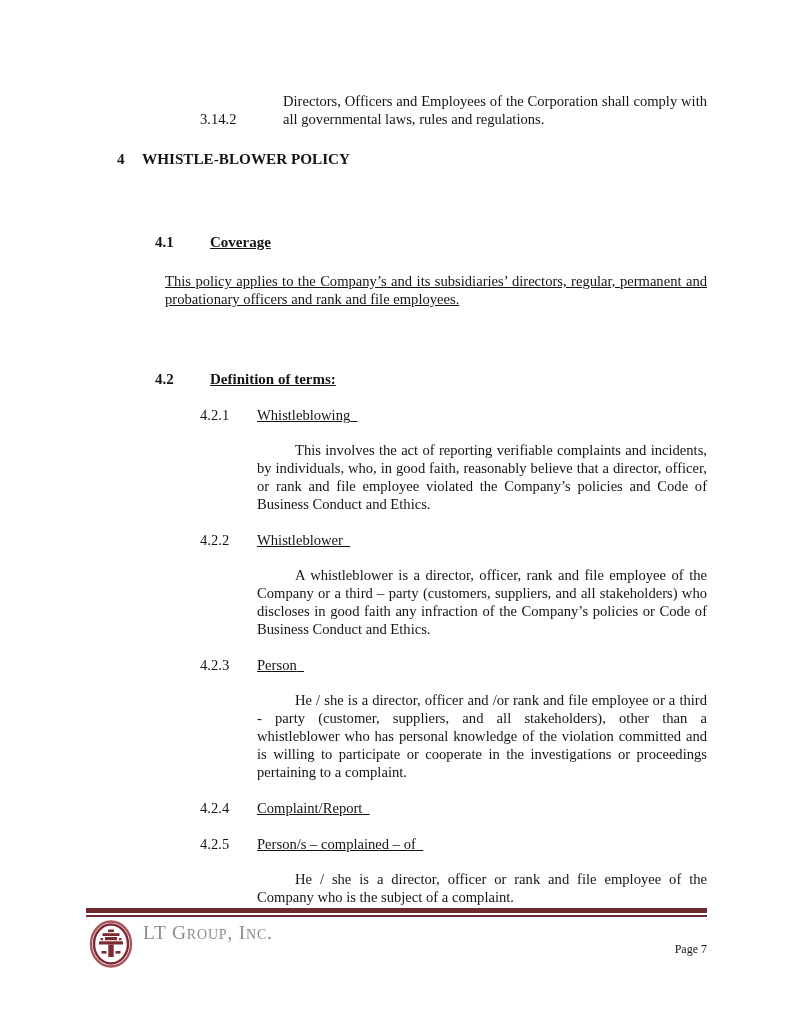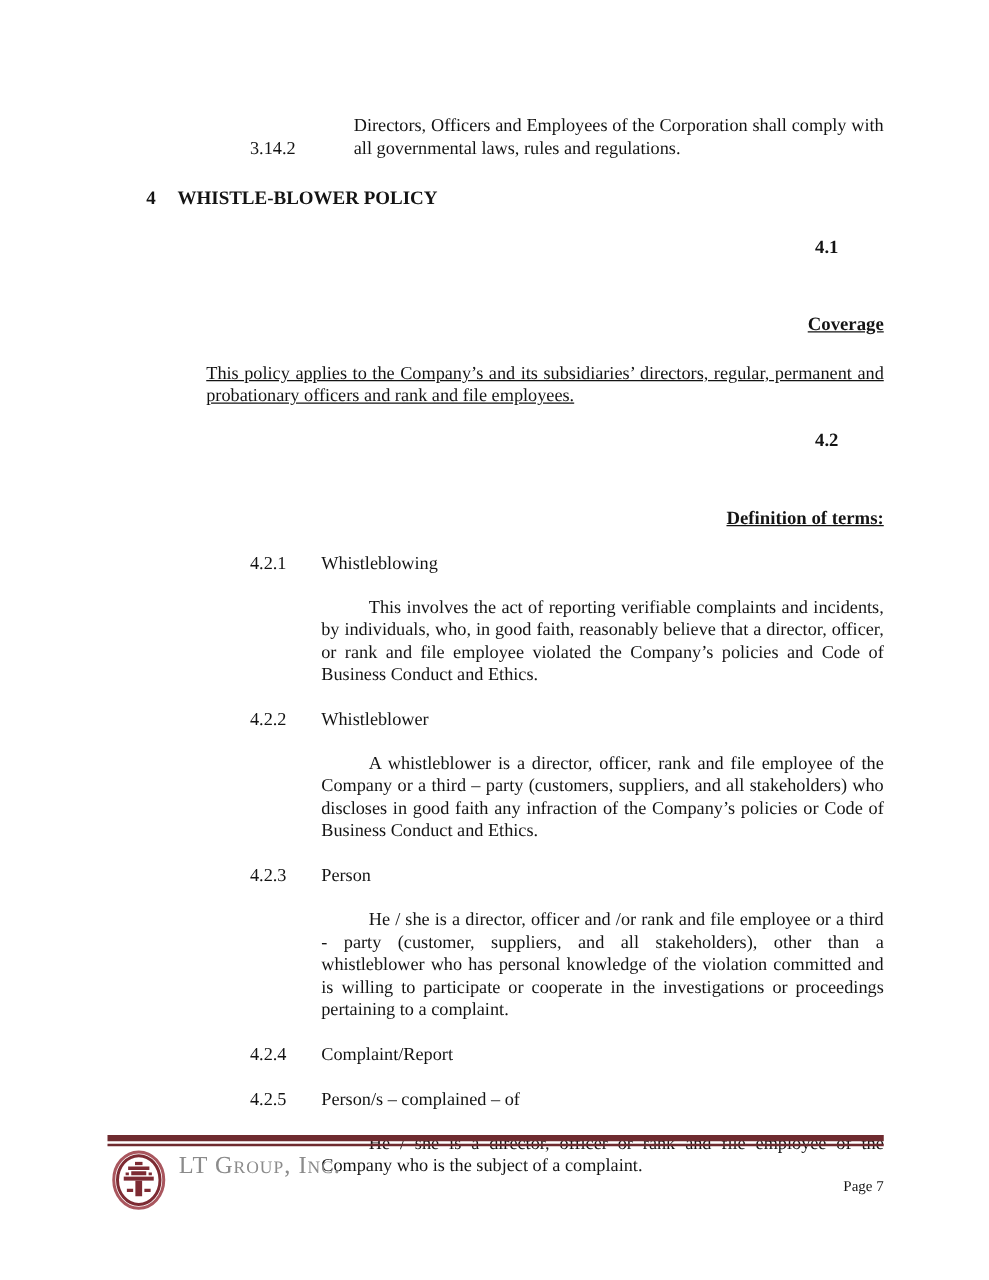--- a/index.html
+++ b/index.html
@@ -25,32 +25,32 @@
 
   
   .item-3142 { margin: 0 84px 0 200px; }
   .item-3142 .num { width: 50px; }
 
   
   .h-policy { margin: 22px 84px 0 117px; font-weight: bold; font-size: 15.2px; }
   .h-policy .num { width: 25px; }
 
   
-  .h-sub { margin: 21px 84px 0 155px; font-weight: bold; font-size: 15px; flex-direction: column; }
+  .h-sub { margin: 21px 84px 0 155px; font-weight: bold; font-size: 15px; }
   .h-sub.tight { margin-top: 18px; }
   .h-sub .num { width: 55px; }
   .h-sub .txt { flex: none; text-decoration: underline; margin-top: 44px; }
 
   
   .p-coverage { margin: 21px 84px 0 165px; text-align: justify; text-decoration: underline; }
 
   
   .def-head { margin: 18px 84px 0 200px; }
   .def-head .num { width: 57px; }
-  .def-head .term { flex: none; }
+  .def-head .term { flex: none; text-decoration: underline; }
   .def-head .term::after { content: "\00a0\00a0"; }
 
   
   .def-body {
     margin: 17px 84px 0 257px;
     text-align: justify;
     text-indent: 38px;
   }
 
   

